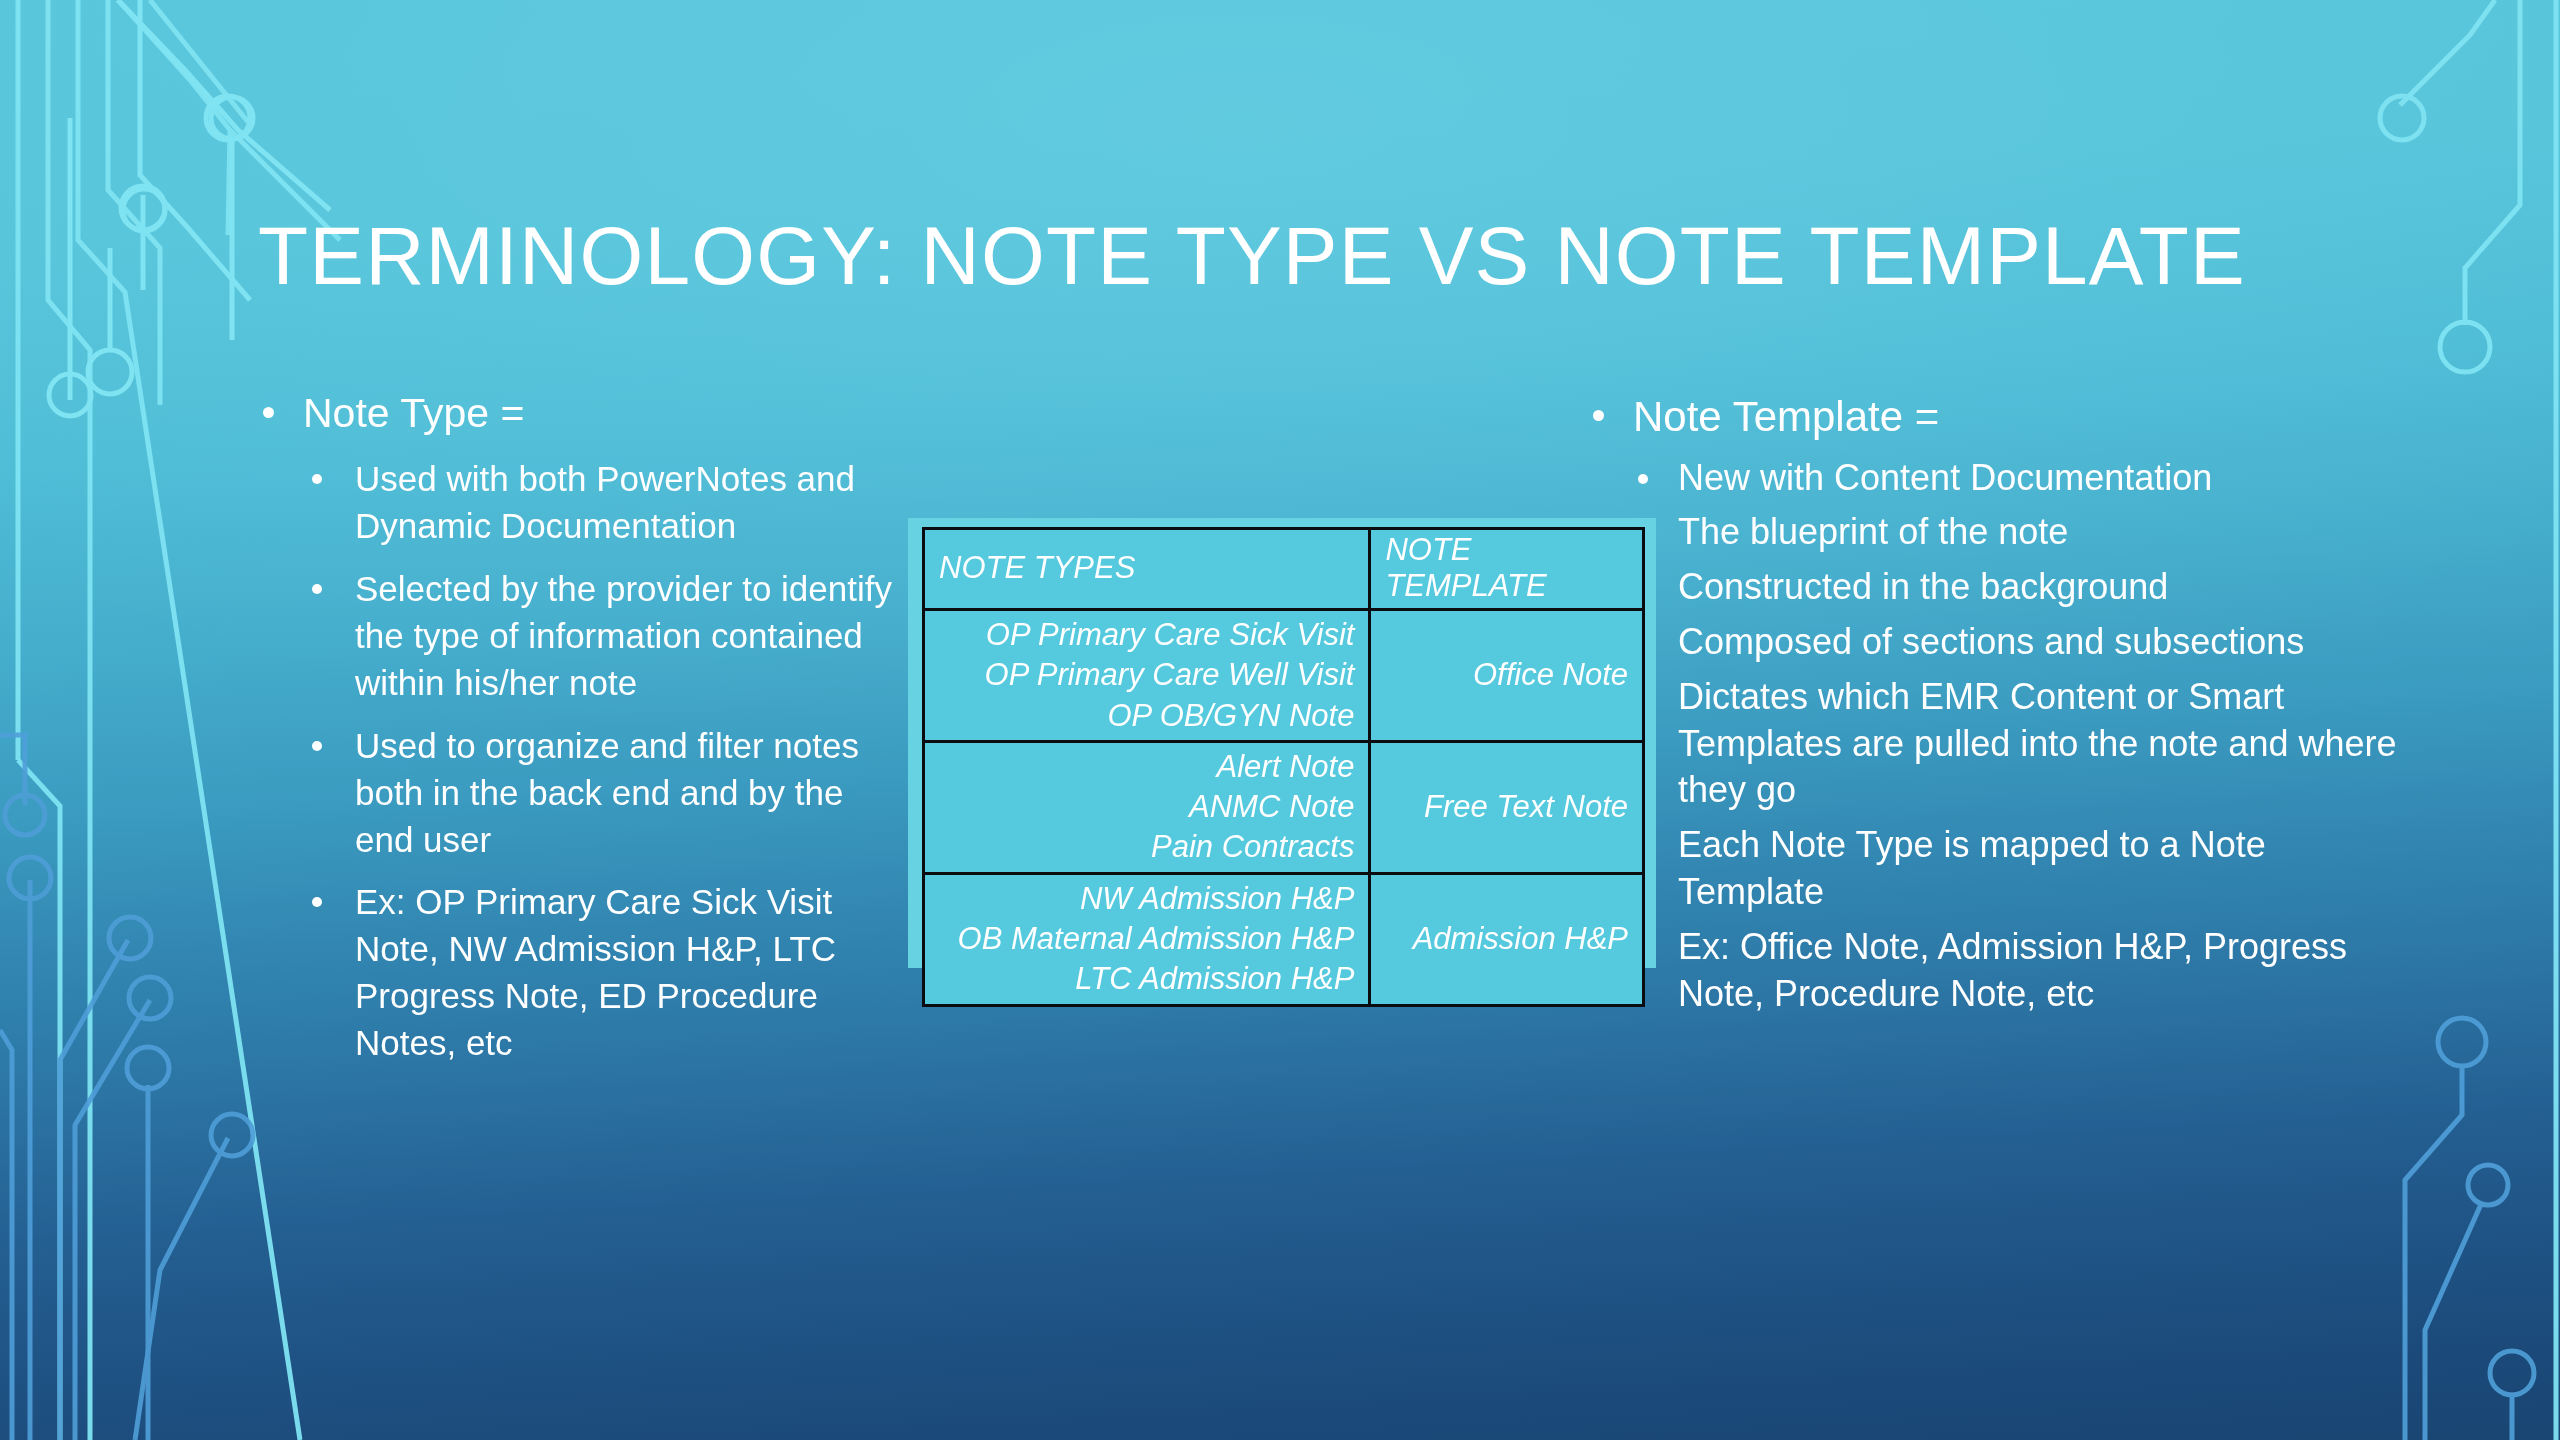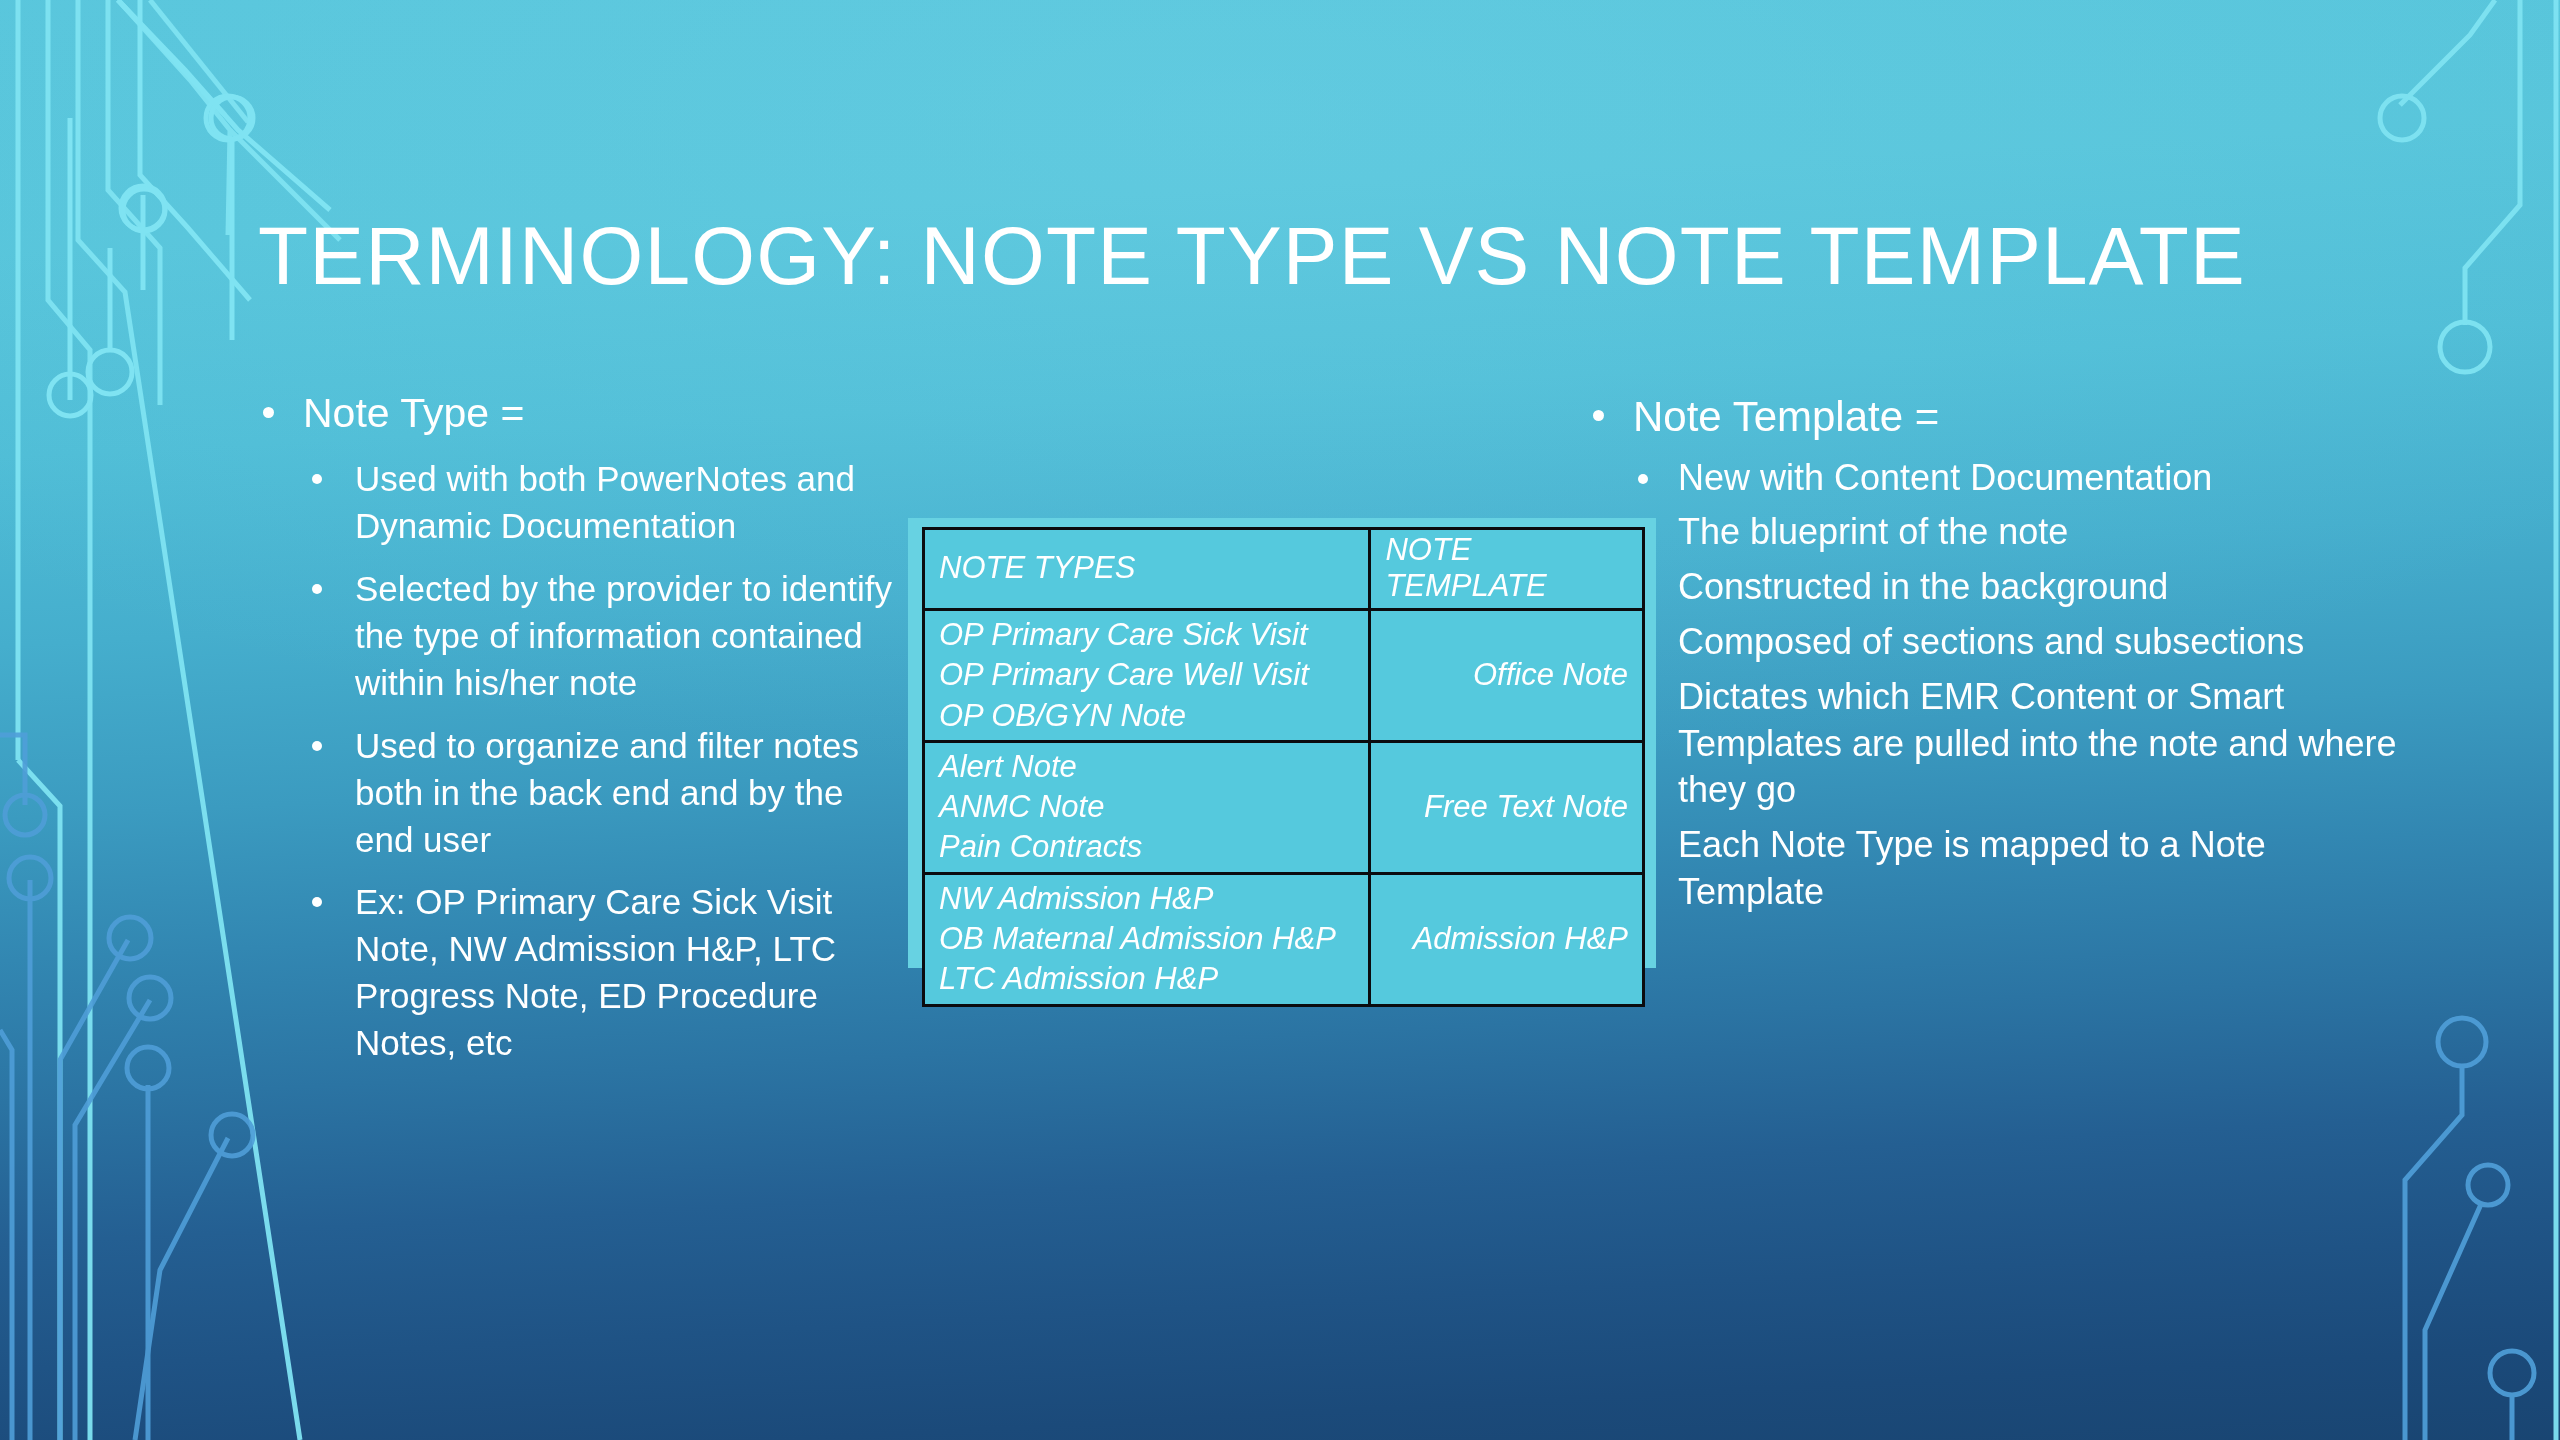--- a/index.html
+++ b/index.html
@@ -130,21 +130,21 @@
     vertical-align: middle;
   }
   table.note-table th {
     font-size: 31px;
     height: 46px;
     padding: 2px 14px 4px 14px;
   }
   table.note-table th.c1 { text-align: left; }
   table.note-table th.c2 { text-align: left; }
   table.note-table td.types {
-    text-align: left;
+    text-align: right;
     font-size: 31px;
     line-height: 1.30;
     padding-top: 4px;
     padding-bottom: 4px;
   }
   table.note-table td.tmpl {
     text-align: right;
     font-size: 31px;
   }
   col.col-types { width: 62%; }
@@ -240,20 +240,21 @@
   </div>
 
   <div class="col col-right">
     <div class="lvl1">Note Template =</div>
     <div class="lvl2">New with Content Documentation</div>
     <div class="lvl2">The blueprint of the note</div>
     <div class="lvl2">Constructed in the background</div>
     <div class="lvl2">Composed of sections and subsections</div>
     <div class="lvl2">Dictates which EMR Content or Smart Templates are pulled into the note and where they go</div>
     <div class="lvl2">Each Note Type is mapped to a Note Template</div>
+    <div class="lvl2">Ex: Office Note, Admission H&amp;P, Progress Note, Procedure Note, etc</div>
   </div>
 
   <div class="table-wrap">
     <table class="note-table">
       <colgroup>
         <col class="col-types">
         <col class="col-tmpl">
       </colgroup>
       <thead>
         <tr>

